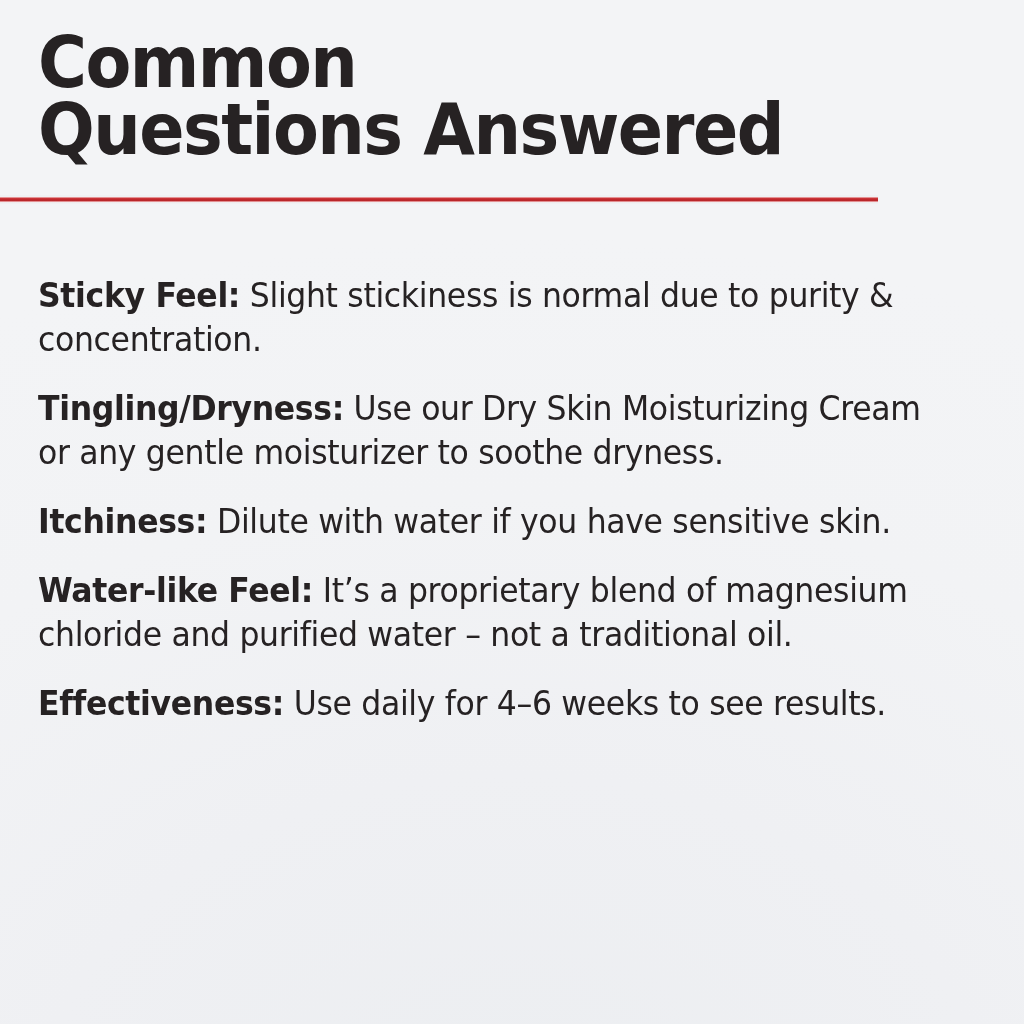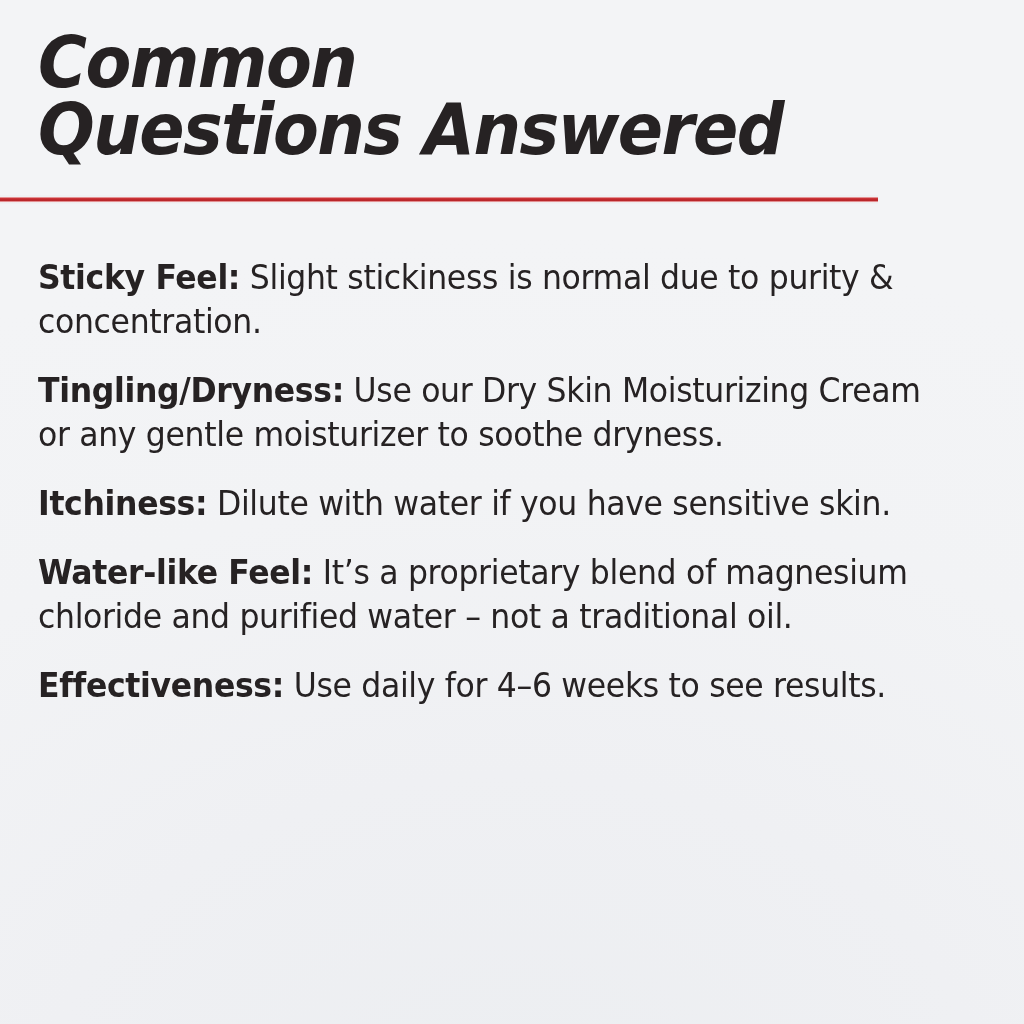--- a/index.html
+++ b/index.html
@@ -24,21 +24,20 @@
     background:
       radial-gradient(120% 85% at 50% 108%, #eceef1 0%, #eff0f3 38%, #f2f3f5 70%, #f3f4f6 100%);
   }
 
   
   #heading-block {
     position: absolute;
     left: 38px;
     top: 32px;
     width: 900px;
-    font-style: italic;
   }
   .headline {
     margin: 0;
     font-family: "DejaVu Sans", sans-serif;
     font-weight: 700;
     font-size: 71px;
     line-height: 62px;
     letter-spacing: -1.6px;
     color: #262223;
     white-space: nowrap;
@@ -65,21 +64,21 @@
         #b9262a 62%,
         #e8a2a4 74%,
         rgba(240,241,243,1) 84%,
         rgba(240,241,243,1) 100%);
   }
 
   
   #faq-list {
     position: absolute;
     left: 38px;
-    top: 256px;
+    top: 274px;
     width: 952px;
   }
   .faq-item {
     margin: 0 0 25px 0;
     font-family: "DejaVu Sans", sans-serif;
     font-size: 33px;
     line-height: 44px;
     color: #262223;
     letter-spacing: -0.35px;
     transform: scaleX(0.955);

